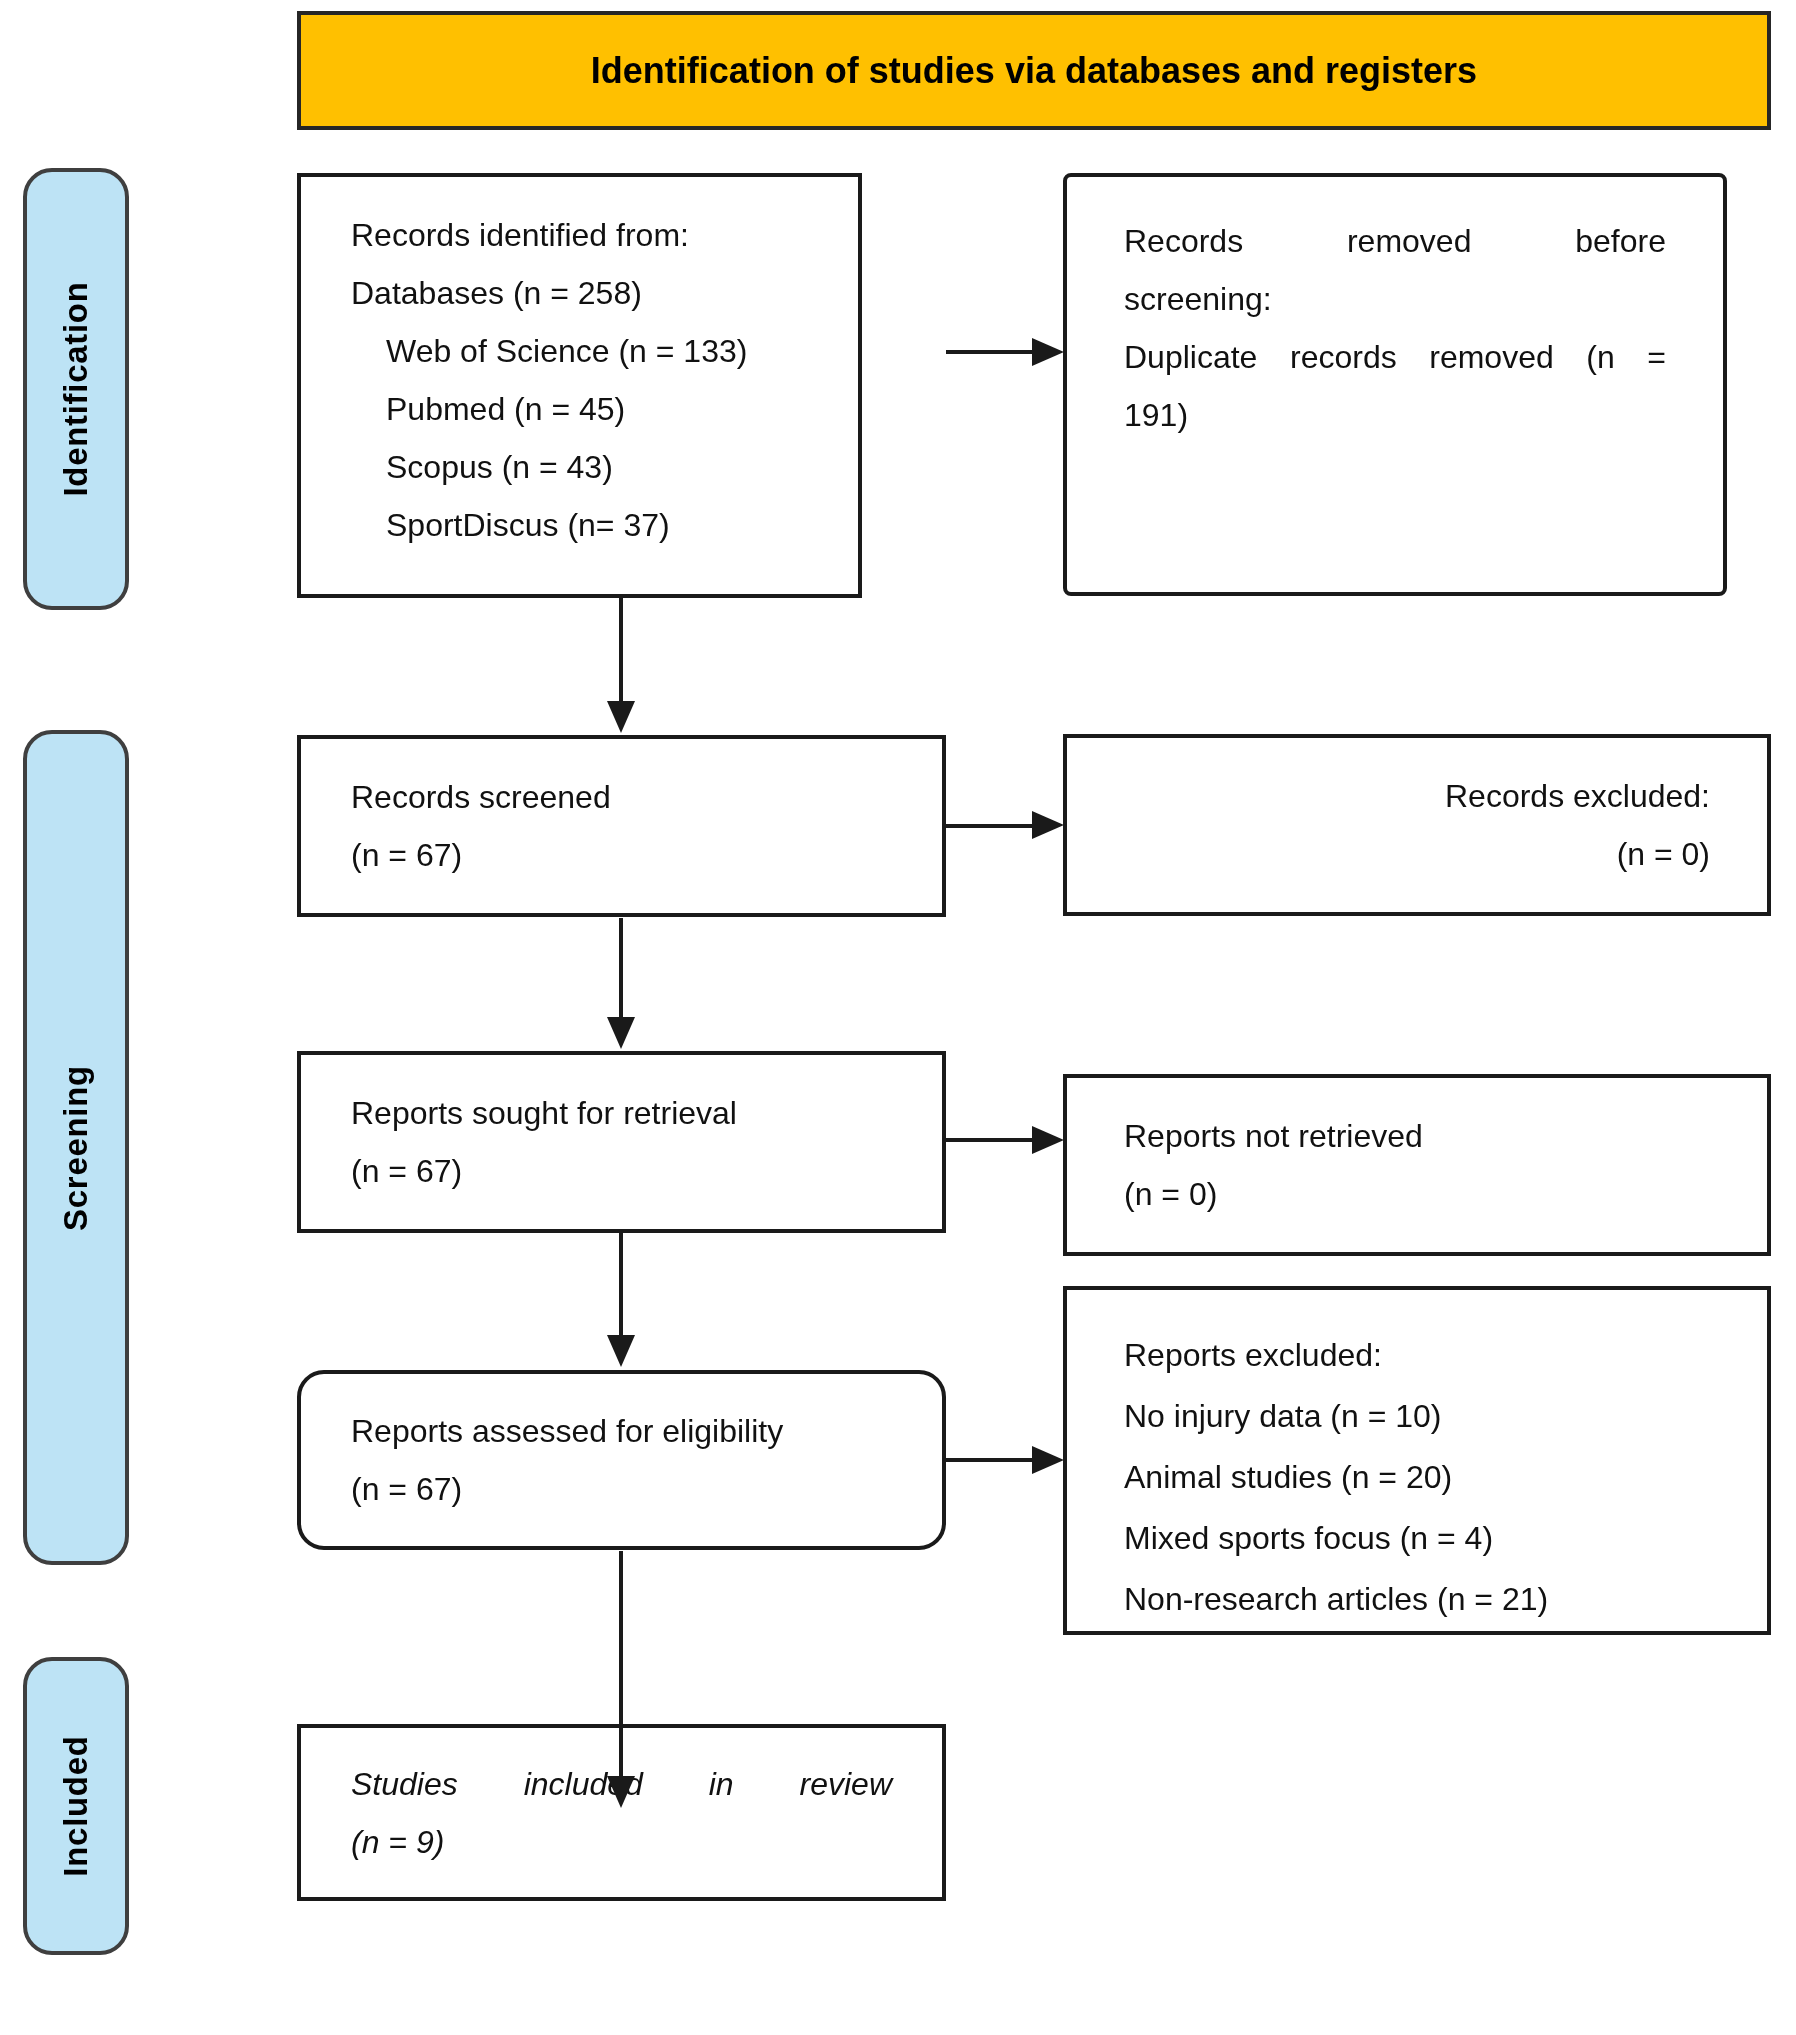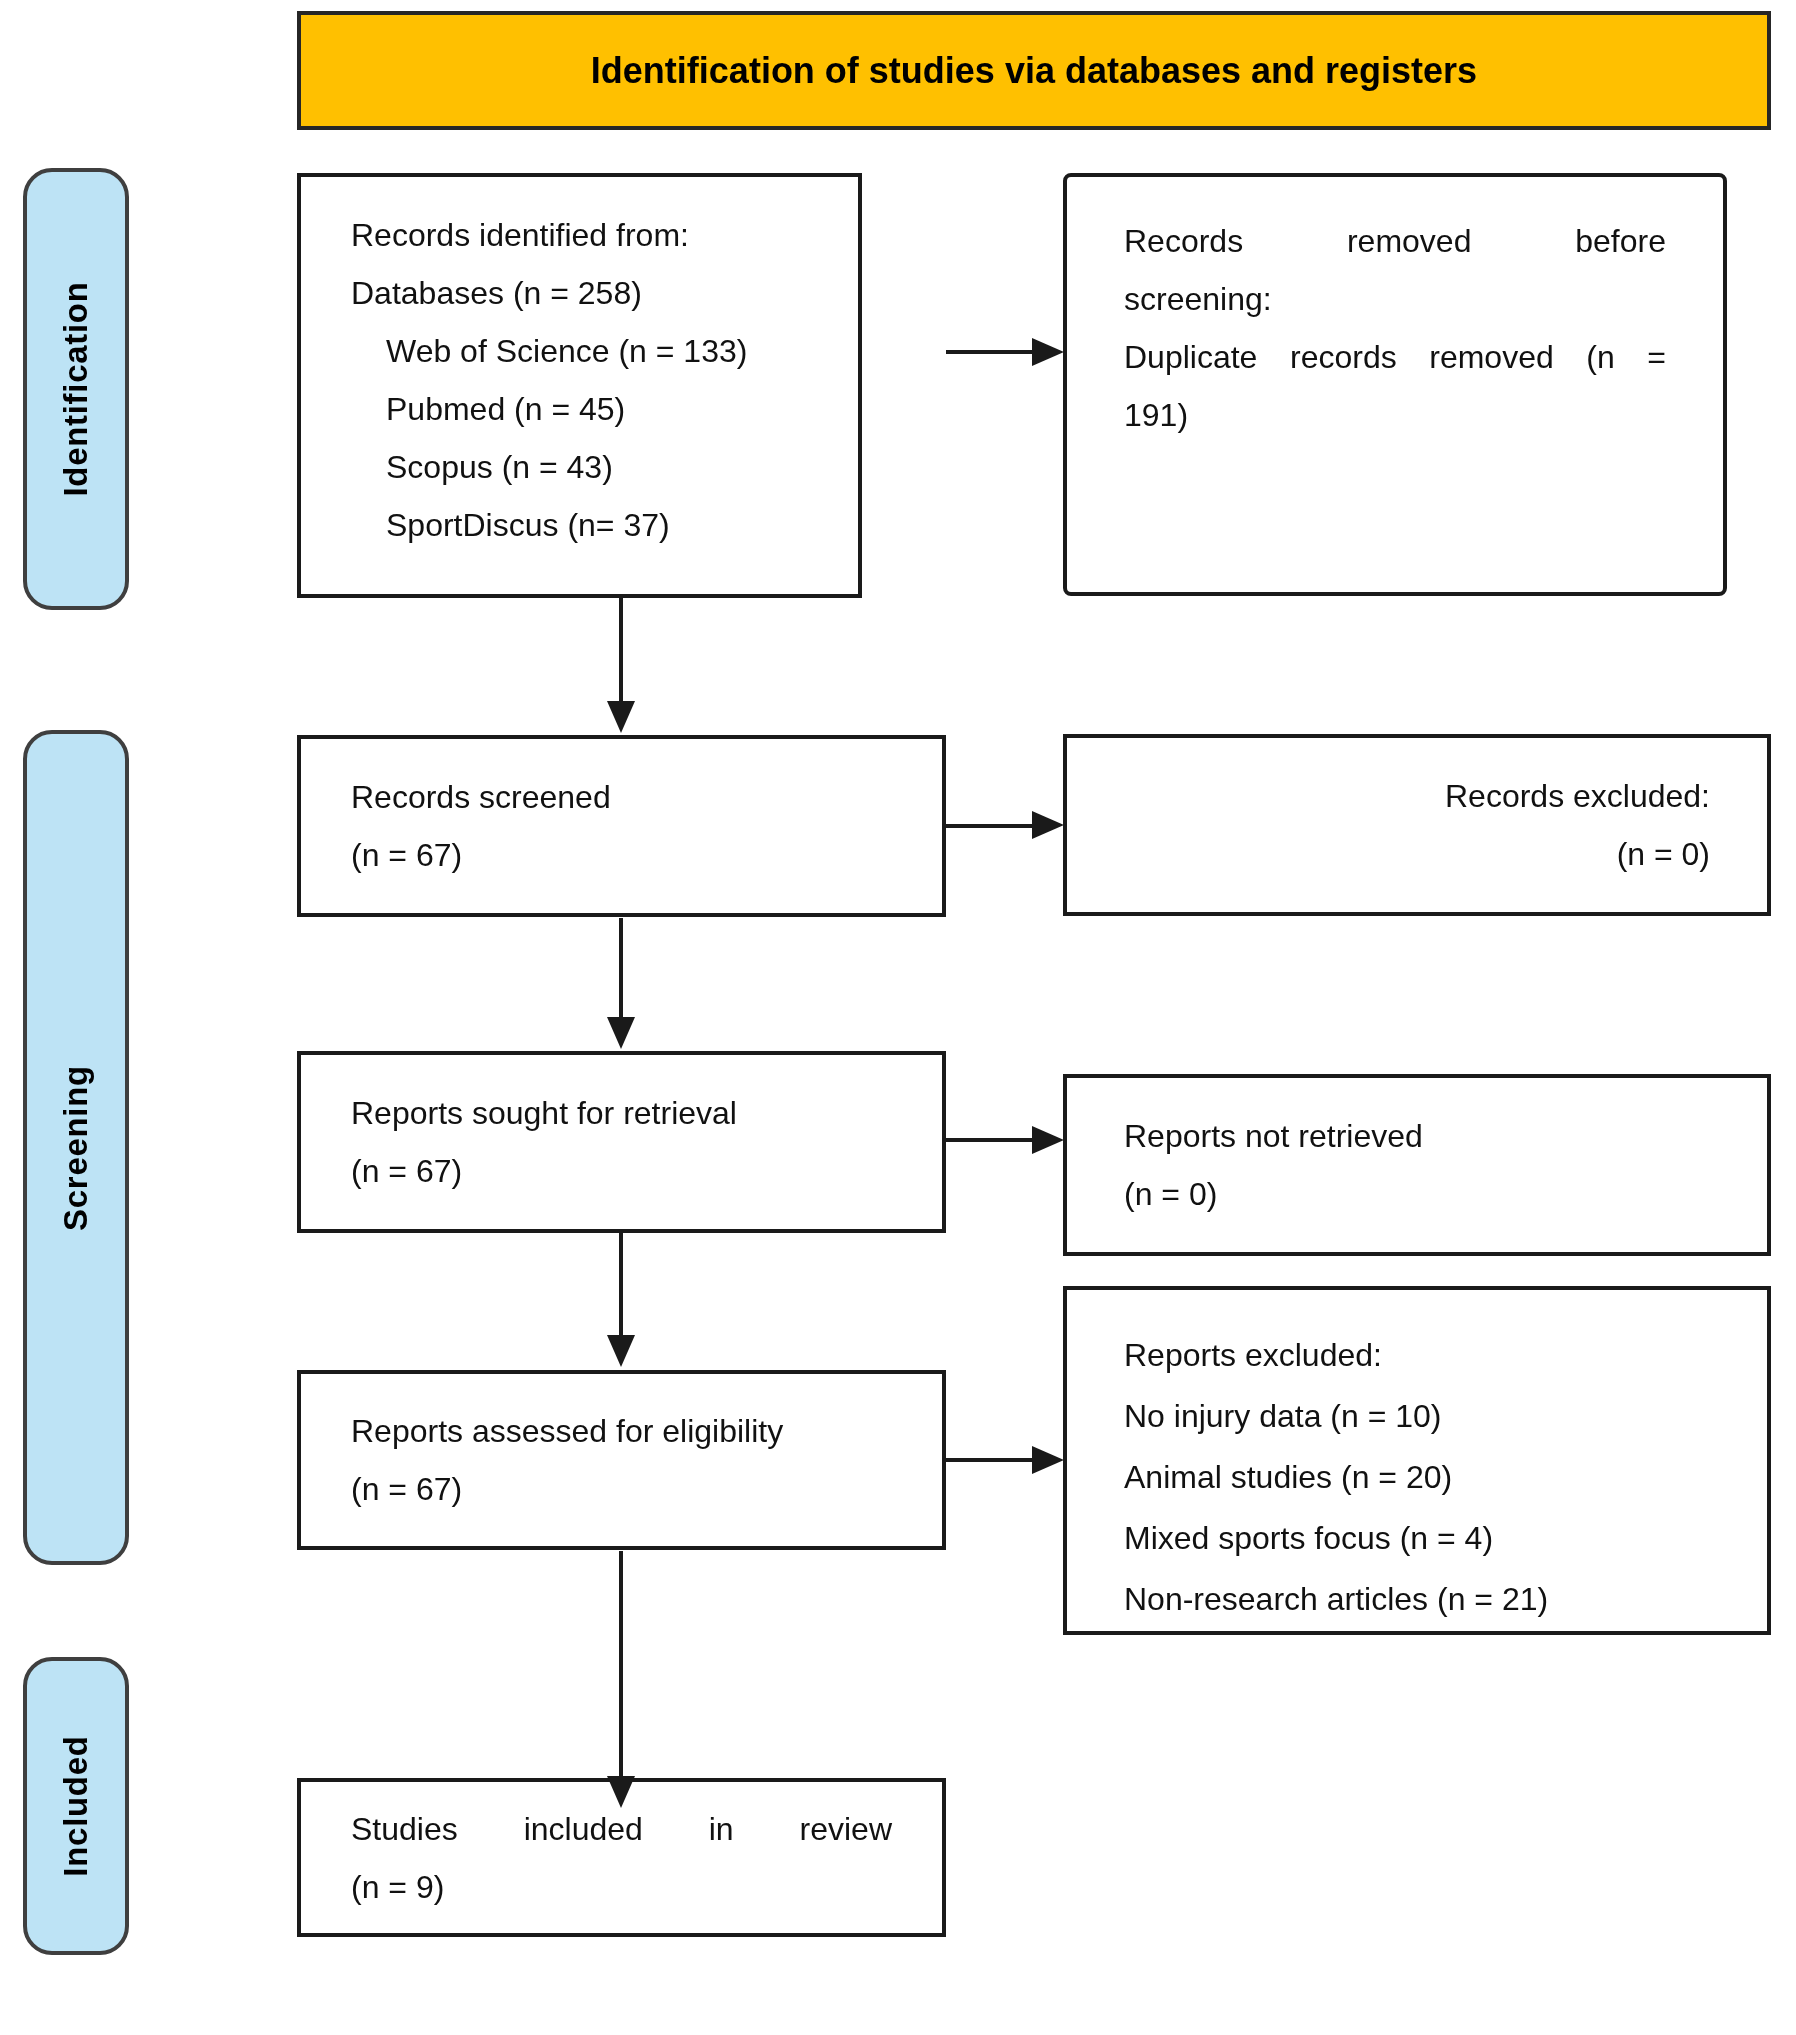--- a/index.html
+++ b/index.html
@@ -129,34 +129,34 @@
   <div class="box v-center" style="left:297px; top:1051px; width:649px; height:182px;">
     <div class="ln">Reports sought for retrieval</div>
     <div class="ln">(n = 67)</div>
   </div>
 
   <div class="box v-center-r" style="left:1063px; top:1049px; width:708px; height:182px;margin-top:25px;">
     <div class="ln">Reports not retrieved</div>
     <div class="ln">(n = 0)</div>
   </div>
 
-  <div class="box v-center" style="left:297px; top:1370px; width:649px; height:180px;">
+  <div class="box v-center" style="left:297px; top:1370px; width:649px; height:180px;border-radius:27px;">
     <div class="ln">Reports assessed for eligibility</div>
     <div class="ln">(n = 67)</div>
   </div>
 
   <div class="box pad-top-r" style="left:1063px; top:1286px; width:708px; height:349px; line-height:61px;">
     <div class="ln">Reports excluded:</div>
     <div class="ln">No injury data (n = 10)</div>
     <div class="ln">Animal studies (n = 20)</div>
     <div class="ln">Mixed sports focus (n = 4)</div>
     <div class="ln">Non-research articles (n = 21)</div>
   </div>
 
-  <div class="box v-center" style="left:297px; top:1778px; width:649px; height:159px;">
+  <div class="box v-center" style="left:297px; top:1724px; width:649px; height:177px;font-style:italic;">
     <div class="ln justify-full">Studies included in review</div>
     <div class="ln">(n = 9)</div>
   </div>
 
   <div>
     <div class="stem-v" style="left:619px; top:598px; height:105px;"></div>
     <div class="head-down" style="left:607px; top:701px;"></div>
   </div>
   <div>
     <div class="stem-v" style="left:619px; top:918px; height:101px;"></div>

